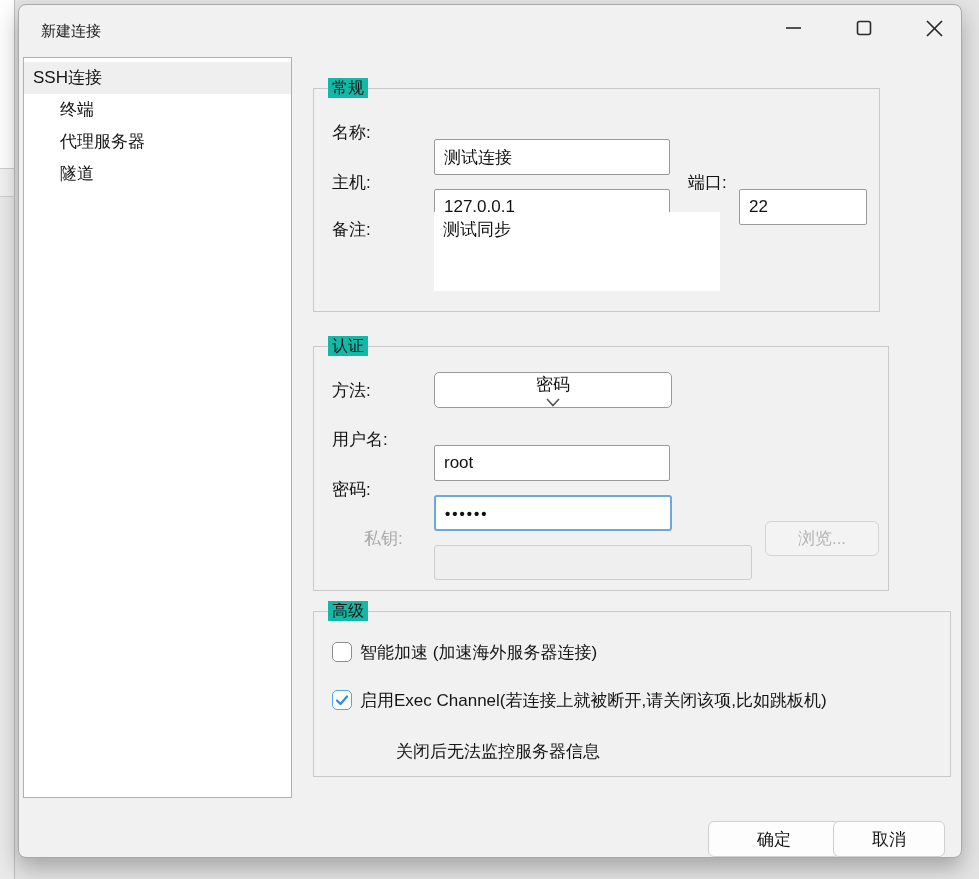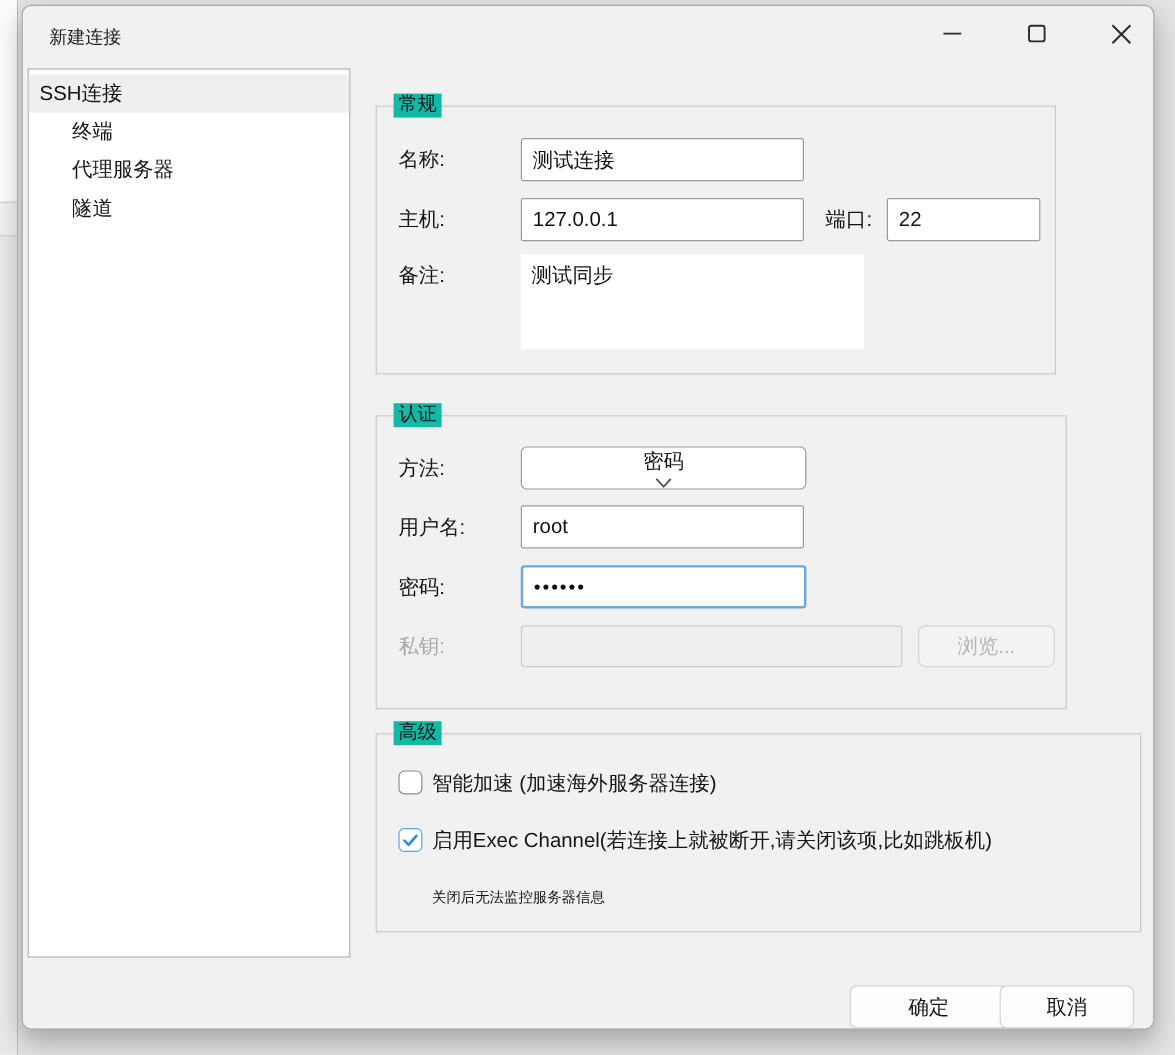--- a/index.html
+++ b/index.html
@@ -26,43 +26,43 @@
     background:#ffffff; border:1px solid #b0b0b0; padding-top:4px; }
   .side-item { height:32px; line-height:32px; font-size:17px; padding-left:9px; }
   .side-item.child { padding-left:36px; }
   .side-item.selected { background:#efefef; }
 
   .group { position:absolute; border:1px solid #c9c9c9; background:transparent; }
   .legend { position:absolute; top:-11px; left:14px; background:#14b8a6; padding:0 4px;
     font-size:16px; line-height:20px; }
 
   .flabel { position:absolute; font-size:17px; line-height:20px; white-space:nowrap; }
-  .flabel.disabled { color:#a8a8a8; }
+  .flabel.disabled { color:#a8a8a8;margin-left:32px; }
 
   .tinput { position:absolute; background:#fff; border:1px solid #9a9a9a; border-radius:2px;
-    font-size:17px; padding:0 9px; font-family:inherit; color:#111; outline:none; }
+    font-size:17px; padding:0 9px; font-family:inherit; color:#111; outline:none;margin-top:24px; }
   .tinput.focused { border:2px solid #6da8dc; border-radius:3px; }
   .tinput.disabled { background:#efefef; border:1px solid #cdcdcd; border-radius:3px; }
 
   .tarea { position:absolute; background:#fff; border:none; resize:none; font-size:17px;
     padding:6px 9px; font-family:inherit; color:#111; outline:none; }
 
   .combo { position:absolute; background:#fff; border:1px solid #9a9a9a; border-radius:5px;
     font-size:17px; display:flex; align-items:center; padding:0 10px; justify-content:space-between;flex-direction:column; }
 
   .btn { position:absolute; background:#fdfdfd; border:1px solid #d0d0d0; border-radius:6px;
     font-size:17px; display:flex; align-items:center; justify-content:center;
     font-family:inherit; color:#141414; }
   .btn.disabled { color:#b5b5b5; background:#f3f3f3; border-color:#d4d4d4; }
 
   .cbx { position:absolute; width:20px; height:20px; border-radius:5px; background:#fff;
     border:1.5px solid #8d8d8d; display:flex; align-items:center; justify-content:center; }
   .cbx.checked { border:1.5px solid #58a5e2; }
 
-  .note { position:absolute; font-size:12px; }
+  .note { position:absolute; font-size:17px;margin-left:36px; }
 </style>
 </head>
 <body>
 
 <div class="bg-strip">
   <div class="seg1"></div>
   <div class="seg2"></div>
   <div class="seg3"></div>
 </div>
 

